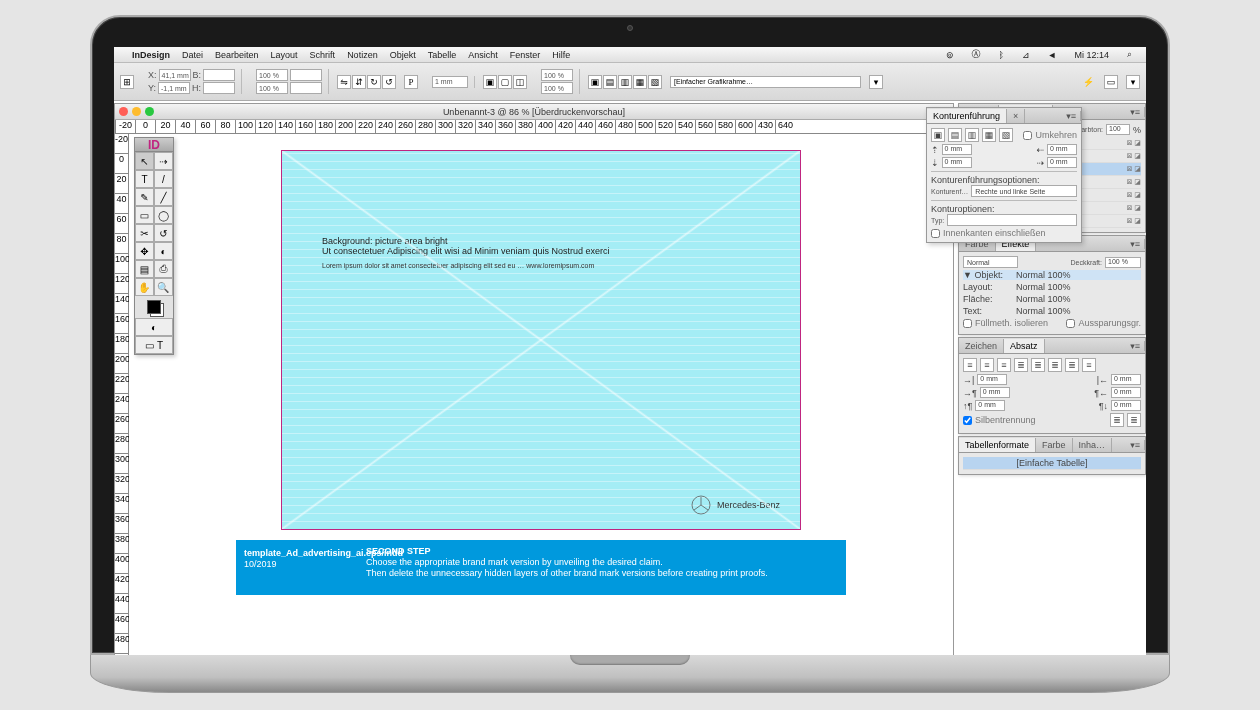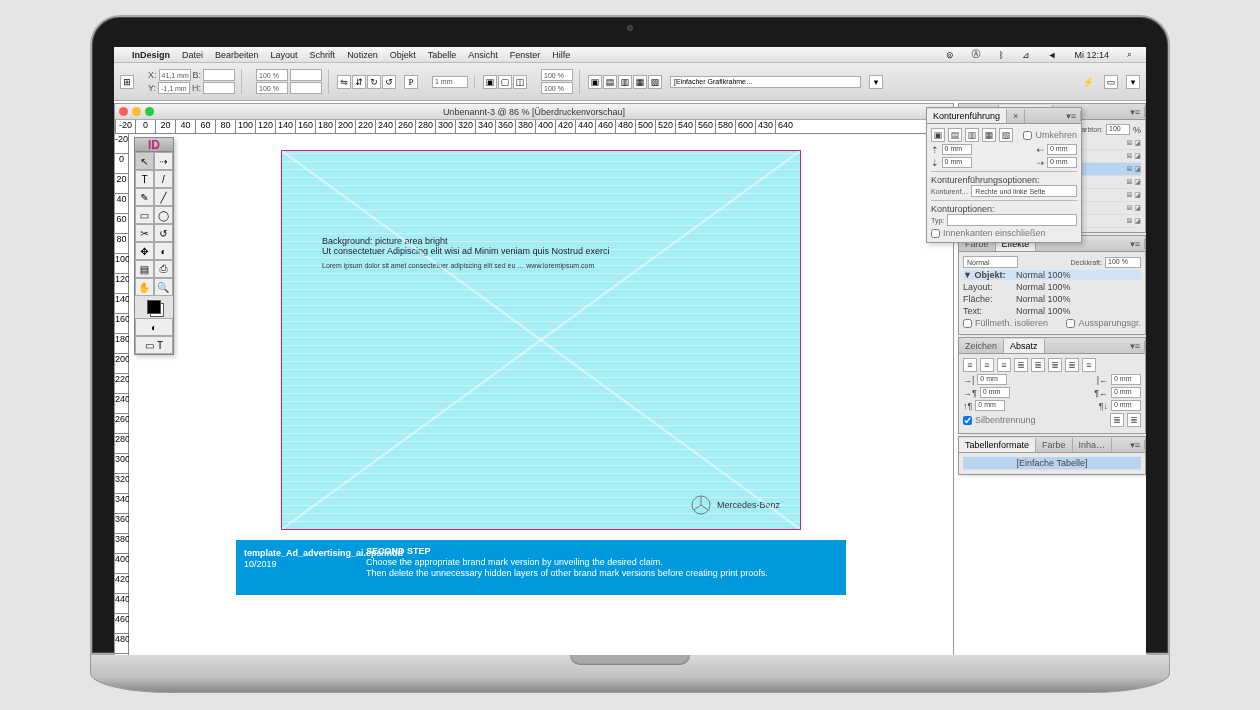--- a/index.html
+++ b/index.html
@@ -424,21 +424,21 @@
     </div>
     <div class="pbody">
       <div class="prow">
                 <span class="sel-w" style="width:60px">Normal</span>
                 <span style="flex:1"></span>
                 <span class="lbl">Deckkraft:</span>
                 <span class="minp" style="width:36px">100 %</span>
               </div>
       <div id="fxrows">
                 <div class="prow" style="background: rgb(207, 227, 245);">
-                  <span style="width:50px;font-weight:bold">▼ Objekt:</span>
+                  <span style="width:50px;font-weight:normal">▼ Objekt:</span>
                   <span>Normal 100%</span>
                 </div>
                 <div class="prow">
                   <span style="width:50px;font-weight:normal">Layout:</span>
                   <span>Normal 100%</span>
                 </div>
                 <div class="prow">
                   <span style="width:50px;font-weight:normal">Fläche:</span>
                   <span>Normal 100%</span>
                 </div>

